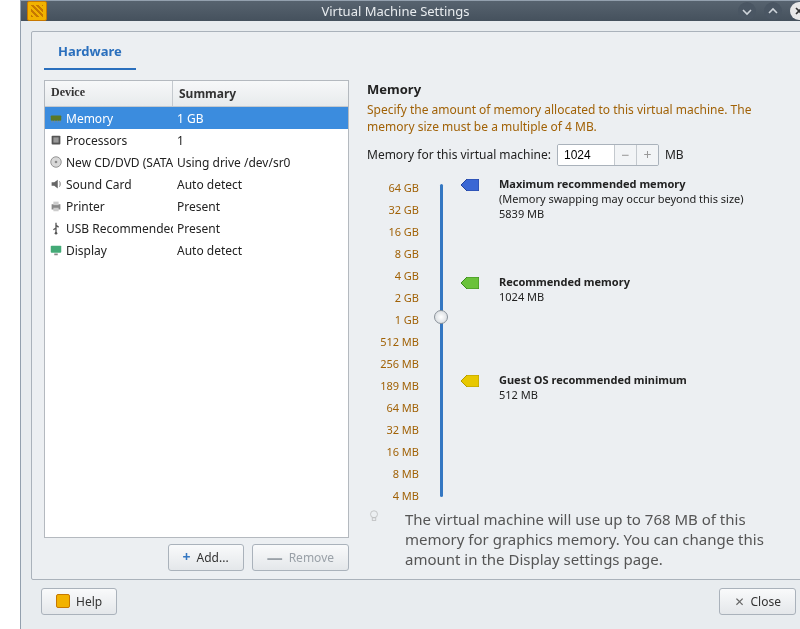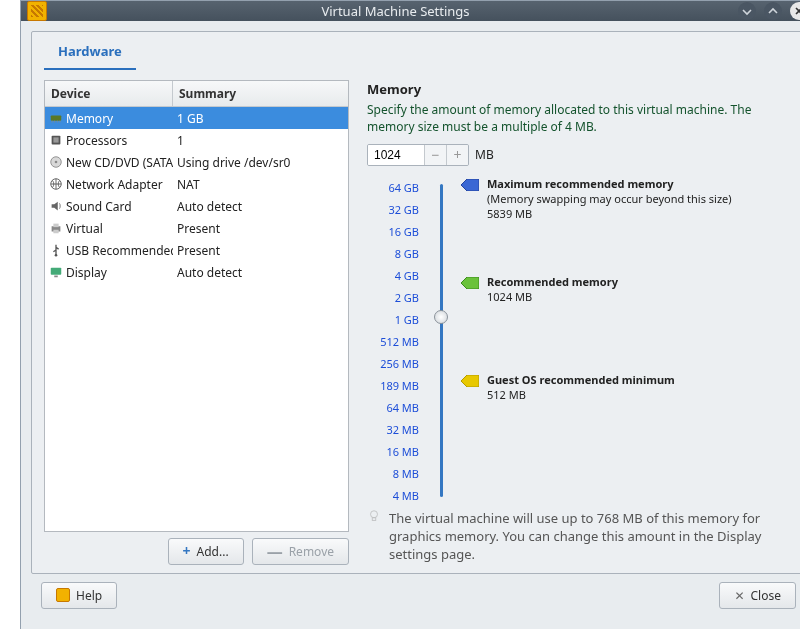--- a/index.html
+++ b/index.html
@@ -15,52 +15,52 @@
   .winbtn svg{width:10px;height:10px;}
   .body { flex:1; background:#e8ecef; padding:10px 10px 20px 10px; display:flex; flex-direction:column; }
   .card { flex:1; border:1px solid #aab2bb; background:#eceff2; display:flex; flex-direction:column; border-radius:2px; }
   .tabs { display:flex; padding:0 12px; }
   .tab { padding:10px 14px 8px; font-size:13px; color:#2a6fbd; border-bottom:2px solid transparent; font-weight:bold;}
   .tab.active { border-bottom:2px solid #2a6fbd; }
   .content { flex:1; display:flex; padding:10px 16px 8px 12px; gap:18px; }
   .left { width:305px; display:flex; flex-direction:column; }
   .devtable { flex:1; border:1px solid #b4b9bf; background:#fff; overflow:hidden; }
   .devhead { display:flex; border-bottom:1px solid #c4c9ce; background:linear-gradient(#f7f8f9,#e7eaec); font-size:12px; font-weight:bold; color:#333;}
-  .devhead div:first-child { width:128px; padding:4px 6px; border-right:1px solid #c4c9ce;}
+  .devhead div:first-child { width:128px; padding:4px 6px; border-right:1px solid #c4c9ce;font-family:Liberation Serif, serif;}
   .devhead div:last-child { flex:1; padding:4px 6px;}
   .devrow { display:flex; align-items:center; height:22px; font-size:12px; }
   .devrow .cell1{ width:128px; padding:0 4px; display:flex; align-items:center; gap:3px; white-space:nowrap; overflow:hidden;}
   .devrow .cell2{ flex:1; padding:0 4px; white-space:nowrap; overflow:hidden;}
   .devrow.selected { background:#3b8cde; color:#fff; }
   .dicon{width:14px;height:14px;flex:0 0 14px;}
   .btnrow { display:flex; justify-content:flex-end; gap:8px; margin-top:6px; }
   .btn { background:linear-gradient(#f9fafb,#e4e7ea); border:1px solid #aab2bb; padding:4px 14px; border-radius:3px; font-size:12px; display:flex; align-items:center; gap:6px; color:#333;}
   .btn.disabled{ color:#9aa1a8; }
   .plus{color:#3477c2;font-weight:bold;font-size:14px;line-height:10px;}
   .minus{color:#9aa1a8;font-weight:bold;font-size:16px;line-height:8px;}
   .right { flex:1; display:flex; flex-direction:column; font-size:12px; }
   .right h3{ margin:0 0 4px 0; font-size:13px; font-weight:bold;}
-  .desc{ color:#14532d; margin-bottom:8px; line-height:1.4;}
+  .desc{ color:#a16207; margin-bottom:8px; line-height:1.4;}
   .memrow{ display:flex; align-items:center; gap:6px; margin-bottom:8px;}
   .spin { display:flex; border:1px solid #aab2bb; border-radius:2px; overflow:hidden; }
   .spin input{ width:56px; border:none; padding:3px 6px; font-size:12px; text-align:left; outline:none;}
   .spin .sbtn{ width:22px; border-left:1px solid #c4c9ce; background:#f2f4f6; display:flex;align-items:center;justify-content:center;color:#999;font-size:14px;}
   .sliderzone{ flex:1; display:flex; gap:8px; min-height:0;}
-  .ticks{ width:54px; text-align:right; display:flex; flex-direction:column; justify-content:flex-start; padding-top:3px; color:#1d4ed8;}
+  .ticks{ width:54px; text-align:right; display:flex; flex-direction:column; justify-content:flex-start; padding-top:3px; color:#a16207;}
   .tick{font-size:11px; padding:0 2px; line-height:22px;}
   .slidercol{ width:24px; position:relative; display:flex; justify-content:center;}
   .track{ position:absolute; top:10px; bottom:10px; width:3px; background:#3477c2; border-radius:2px;}
   .thumb{ position:absolute; width:14px; height:14px; border-radius:50%; background:radial-gradient(#fff,#cfd4d9); border:1px solid #8a929a; left:50%; transform:translate(-50%,-50%);}
   .annotcol{ flex:1; position:relative;}
-  .annot{ position:absolute; display:flex; gap:8px; font-size:11px;}
+  .annot{ position:absolute; display:flex; gap:20px; font-size:11px;}
   .pointer{ width:18px; height:12px; margin-top:3px; flex:0 0 18px;}
   .pointer svg{width:18px;height:12px;}
   .annot .atxt .at{font-weight:bold;color:#222;}
   .annot .atxt .as{color:#222;}
-  .note{ display:flex; gap:8px; font-size:13px; color:#555; padding:2px 0 2px 0; align-items:flex-start;}
+  .note{ display:flex; gap:24px; font-size:15px; color:#555; padding:2px 0 2px 0; align-items:flex-start;}
   .bulb{width:14px;height:14px;flex:0 0 14px;opacity:.55;}
   .footer{ display:flex; justify-content:space-between; padding:8px 10px 8px 10px;}
   .xicon{font-size:12px;color:#666;}
   .hicon{width:14px;height:14px;background:#f2b200;border:1px solid #c77800;border-radius:2px;}
 </style>
 </head>
 <body>
 
 <div class="window">
 
@@ -130,45 +130,35 @@
                     <circle cx="8" cy="8" r="6" fill="#d8d8d8" stroke="#888"></circle>
                     <circle cx="8" cy="8" r="1.5" fill="#888"></circle>
                   </svg>
                   <span>New CD/DVD (SATA)</span>
                 </div>
               <div class="cell2">Using drive /dev/sr0</div>
             </div>
             <div class="devrow">
               <div class="cell1">
                   <svg class="dicon" viewBox="0 0 16 16">
-                    <circle cx="8" cy="8" r="6" fill="none" stroke="#555"></circle>
-                    <path d="M2 8h12M8 2v12M4 4c2 3 2 5 0 8M12 4c-2 3-2 5 0 8" stroke="#555" fill="none"></path>
-                  </svg>
-                  <span>Network Adapter</span>
-                </div>
-              <div class="cell2">NAT</div>
-            </div>
-            <div class="devrow">
-              <div class="cell1">
-                  <svg class="dicon" viewBox="0 0 16 16">
                     <path d="M3 6v4h3l4 3V3L6 6z" fill="#666"></path>
                     <path d="M12 5c1 1 1 5 0 6" stroke="#666" fill="none"></path>
                   </svg>
                   <span>Sound Card</span>
                 </div>
               <div class="cell2">Auto detect</div>
             </div>
             <div class="devrow">
               <div class="cell1">
                   <svg class="dicon" viewBox="0 0 16 16">
                     <rect x="3" y="6" width="10" height="6" fill="#888"></rect>
                     <rect x="5" y="3" width="6" height="4" fill="#ccc"></rect>
                     <rect x="5" y="10" width="6" height="4" fill="#ccc"></rect>
                   </svg>
-                  <span>Virtual</span>
+                  <span>Printer</span>
                 </div>
               <div class="cell2">Present</div>
             </div>
             <div class="devrow">
               <div class="cell1">
                   <svg class="dicon" viewBox="0 0 16 16">
                     <path d="M8 2v12M8 5l3 2M8 8l-3 2" stroke="#555" fill="none" stroke-width="1.5"></path>
                     <circle cx="8" cy="14" r="1.5" fill="#555"></circle>
                   </svg>
                   <span>USB Recommended</span>
@@ -197,20 +187,21 @@
                 <span>Remove</span>
               </div>
           </div>
         </div>
 
         <div class="right">
           <h3>Memory</h3>
           <div class="desc">Specify the amount of memory allocated to this virtual machine. The memory size must be a multiple of 4 MB.</div>
 
           <div class="memrow">
+            <span>Memory for this virtual machine:</span>
             <div class="spin">
               <input type="text" value="1024" style="">
               <div class="sbtn">−</div>
               <div class="sbtn">+</div>
             </div>
             <span>MB</span>
           </div>
 
           <div class="sliderzone">
             <div class="ticks" id="ticks">

